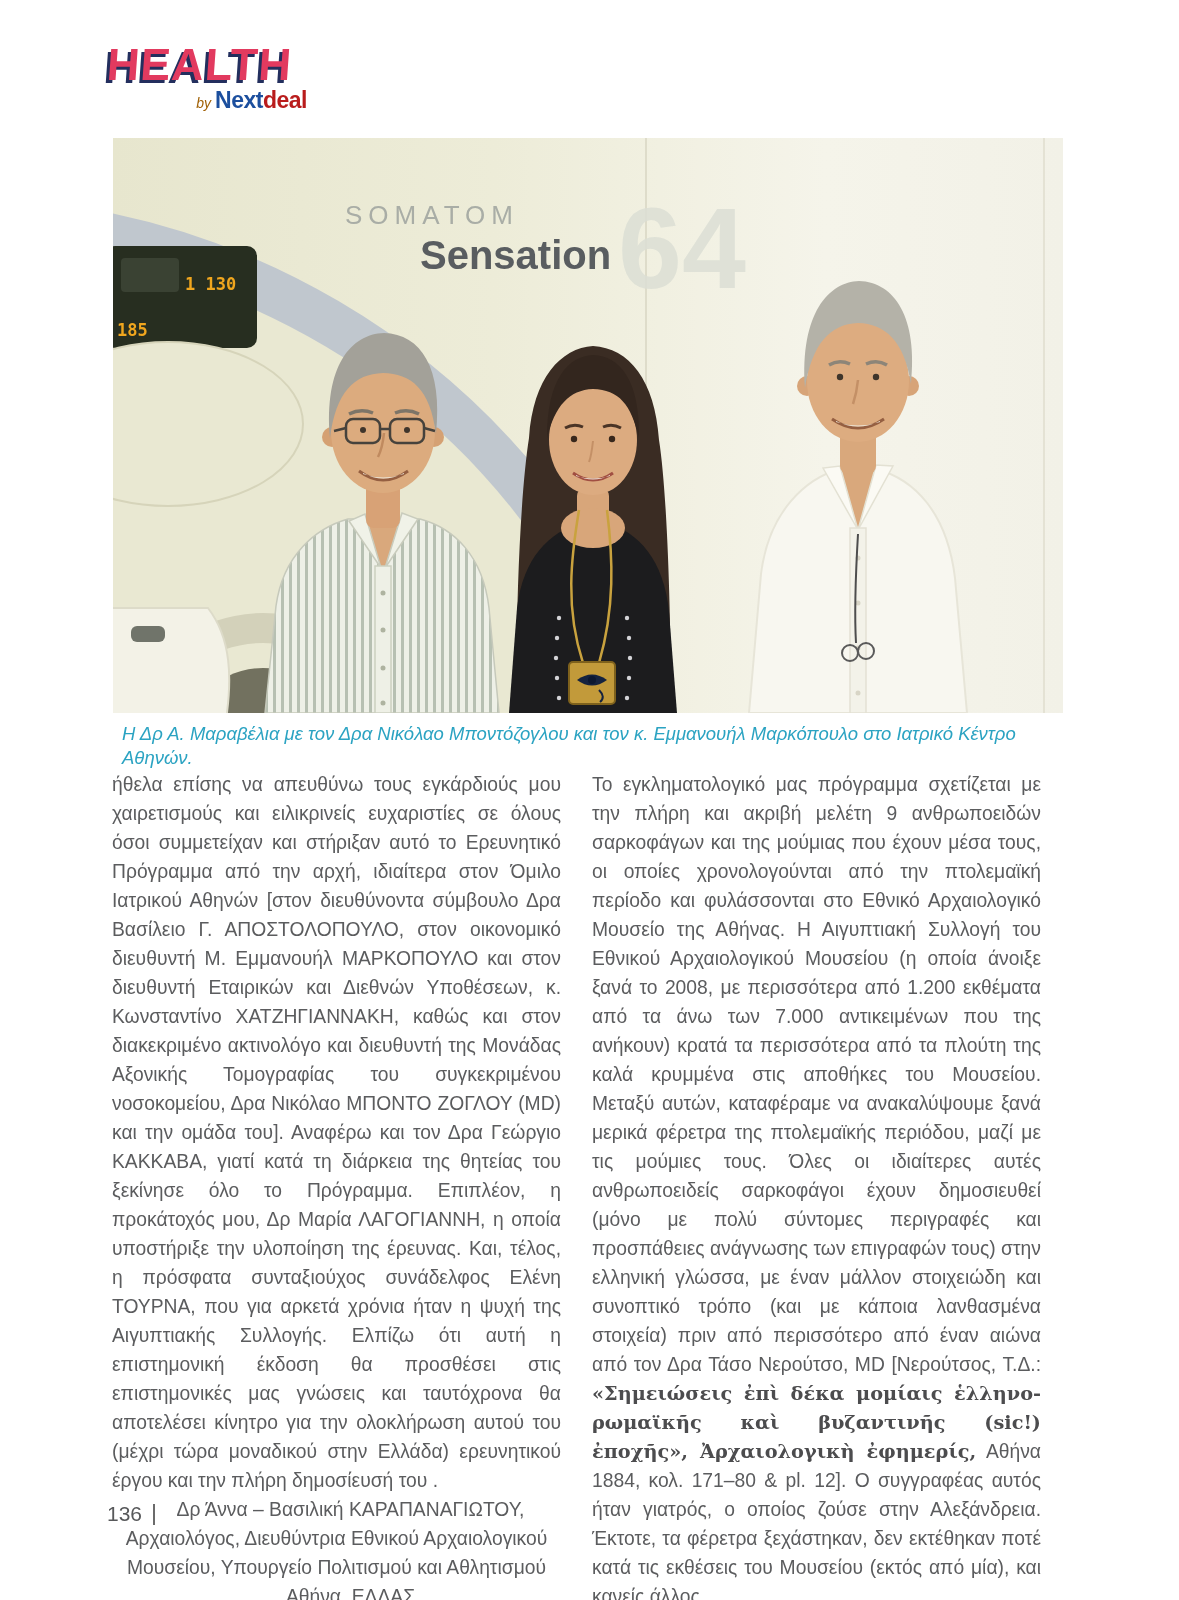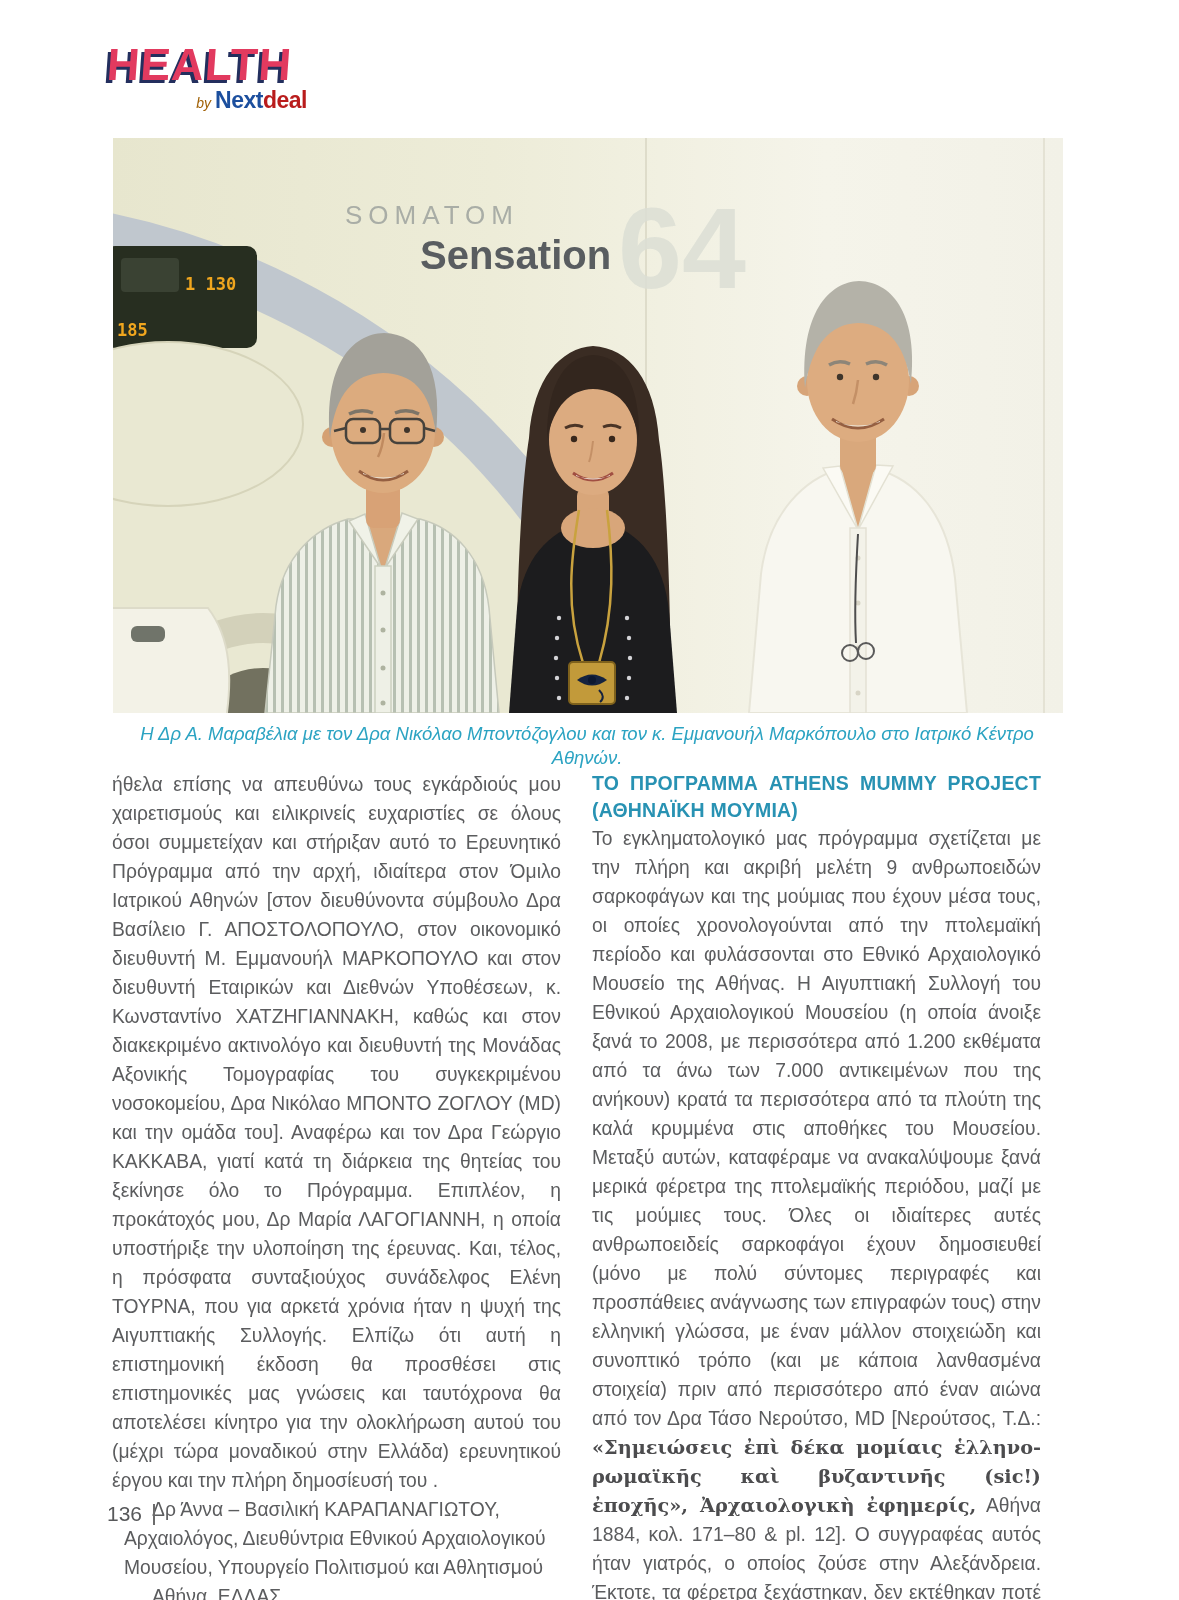--- a/index.html
+++ b/index.html
@@ -12,27 +12,27 @@
   .logo-sub{margin-top:2px;text-align:right;line-height:1;white-space:nowrap;}
   .logo-by{font-size:14px;color:#a16207;font-style:italic;margin-right:4px;}
   .logo-next{font-size:23px;font-weight:800;color:#1c4f9e;letter-spacing:-0.5px;text-align:right;}
   .logo-deal{font-size:23px;font-weight:700;color:#b91c1c;letter-spacing:-0.5px;}
   
   .photo{position:absolute;left:113px;top:138px;width:950px;height:575px;}
   .photo svg{display:block;width:100%;height:100%;}
   svg text{font-family:"Liberation Sans",sans-serif;}
   .digits{font-family:"DejaVu Sans Mono",monospace;font-weight:bold;}
   
-  .caption{position:absolute;left:112px;top:722px;width:950px;text-align:center;
+  .caption{position:absolute;left:122px;top:722px;width:950px;
            font-size:18.5px;font-style:italic;font-weight:500;color:#2ba3c2;line-height:1.3;}
   
   .columns{position:absolute;left:112px;top:770px;width:929px;display:flex;gap:31px;}
   .col{width:449px;font-size:19.3px;line-height:29px;color:#5b5c5e;}
   .col p{margin:0;text-align:justify;hyphens:auto;-webkit-hyphens:auto;}
-  .col p.nojust{text-align:left;margin-left:12px;}
+  .col p.nojust{text-align:center;}
   .indent{text-indent:28px;}
   .col-heading{color:#2892b3;font-weight:800;font-size:19.5px;line-height:27px;
                letter-spacing:0.2px;margin:0 0 5px 0;text-align:left;}
   .citation{font-family:"DejaVu Serif",serif;font-weight:bold;color:#4c4c4e;}
   
   .footer{position:absolute;left:107px;top:1502px;font-size:21px;color:#58595b;display:flex;align-items:center;}
   .footer .bar{display:inline-block;width:2px;height:21px;background:#6b6b6b;margin-left:11px;}
 </style>
 </head>
 <body>
@@ -187,21 +187,20 @@
 
   <div class="caption">Η Δρ Α. Μαραβέλια με τον Δρα Νικόλαο Μποντόζογλου και τον κ. Εμμανουήλ Μαρκόπουλο στο Ιατρικό Κέντρο Αθηνών.</div>
 
   <div class="columns">
     <div class="col">
       <p>ήθελα επίσης να απευθύνω τους εγκάρδιούς μου χαιρετισμούς και ειλικρινείς ευχαριστίες σε όλους όσοι συμμετείχαν και στήριξαν αυτό το Ερευνητικό Πρόγραμμα από την αρχή, ιδιαίτερα στον Όμιλο Ιατρικού Αθηνών [στον διευθύνοντα σύμβουλο Δρα Βασίλειο Γ. ΑΠΟΣΤΟΛΟΠΟΥΛΟ, στον οικονομικό διευθυντή Μ. Εμμανουήλ ΜΑΡΚΟΠΟΥΛΟ και στον διευθυντή Εταιρικών και Διεθνών Υποθέσεων, κ. Κωνσταντίνο ΧΑΤΖΗΓΙΑΝΝΑΚΗ, καθώς και στον διακεκριμένο ακτινολόγο και διευθυντή της Μονάδας Αξονικής Τομογραφίας του συγκεκριμένου νοσοκομείου, Δρα Νικόλαο ΜΠΟΝΤΟ ΖΟΓΛΟΥ (MD) και την ομάδα του]. Αναφέρω και τον Δρα Γεώργιο ΚΑΚΚΑΒΑ, γιατί κατά τη διάρκεια της θητείας του ξεκίνησε όλο το Πρόγραμμα. Επιπλέον, η προκάτοχός μου, Δρ Μαρία ΛΑΓΟΓΙΑΝΝΗ, η οποία υποστήριξε την υλοποίηση της έρευνας. Και, τέλος, η πρόσφατα συνταξιούχος συνάδελφος Ελένη ΤΟΥΡΝΑ, που για αρκετά χρόνια ήταν η ψυχή της Αιγυπτιακής Συλλογής. Ελπίζω ότι αυτή η επιστημονική έκδοση θα προσθέσει στις επιστημονικές μας γνώσεις και ταυτόχρονα θα αποτελέσει κίνητρο για την ολοκλήρωση αυτού του (μέχρι τώρα μοναδικού στην Ελλάδα) ερευνητικού έργου και την πλήρη δημοσίευσή του .</p>
       <p class="nojust indent">Δρ Άννα – Βασιλική ΚΑΡΑΠΑΝΑΓΙΩΤΟΥ, Αρχαιολόγος, Διευθύντρια Εθνικού Αρχαιολογικού Μουσείου, Υπουργείο Πολιτισμού και Αθλητισμού</p>
       <p class="nojust indent">Αθήνα, ΕΛΛΑΣ</p>
     </div>
     <div class="col">
-      <p class="col-heading">ΤΟ ΠΡΟΓΡΑΜΜΑ ATHENS MUMMY PROJECT (ΑΘΗΝΑΪΚΗ ΜΟΥΜΙΑ)</p>
       <p><span>Το εγκληματολογικό μας πρόγραμμα σχετίζεται με την πλήρη και ακριβή μελέτη 9 ανθρωποειδών σαρκοφάγων και της μούμιας που έχουν μέσα τους, οι οποίες χρονολογούνται από την πτολεμαϊκή περίοδο και φυλάσσονται στο Εθνικό Αρχαιολογικό Μουσείο της Αθήνας. Η Αιγυπτιακή Συλλογή του Εθνικού Αρχαιολογικού Μουσείου (η οποία άνοιξε ξανά το 2008, με περισσότερα από 1.200 εκθέματα από τα άνω των 7.000 αντικειμένων που της ανήκουν) κρατά τα περισσότερα από τα πλούτη της καλά κρυμμένα στις αποθήκες του Μουσείου. Μεταξύ αυτών, καταφέραμε να ανακαλύψουμε ξανά μερικά φέρετρα της πτολεμαϊκής περιόδου, μαζί με τις μούμιες τους. Όλες οι ιδιαίτερες αυτές ανθρωποειδείς σαρκοφάγοι έχουν δημοσιευθεί (μόνο με πολύ σύντομες περιγραφές και προσπάθειες ανάγνωσης των επιγραφών τους) στην ελληνική γλώσσα, με έναν μάλλον στοιχειώδη και συνοπτικό τρόπο (και με κάποια λανθασμένα στοιχεία) πριν από περισσότερο από έναν αιώνα από τον Δρα Τάσο Νερούτσο, MD [Νερούτσος, Τ.Δ.: </span><span class="citation">«Σημειώσεις ἐπὶ δέκα μομίαις ἑλληνο-ρωμαϊκῆς καὶ βυζαντινῆς (sic!) ἐποχῆς», Ἀρχαιολογικὴ ἐφημερίς,</span><span> Αθήνα 1884, κολ. 171–80 &amp; pl. 12]. Ο συγγραφέας αυτός ήταν γιατρός, ο οποίος ζούσε στην Αλεξάνδρεια. Έκτοτε, τα φέρετρα ξεχάστηκαν, δεν εκτέθηκαν ποτέ κατά τις εκθέσεις του Μουσείου (εκτός από μία), και κανείς άλλος</span></p>
     </div>
   </div>
 
   <div class="footer">
     <span>136</span>
     <span class="bar"></span>
   </div>
 
 </div>

